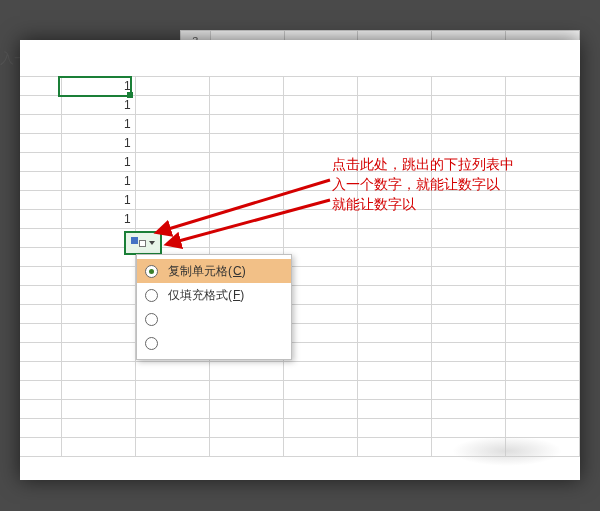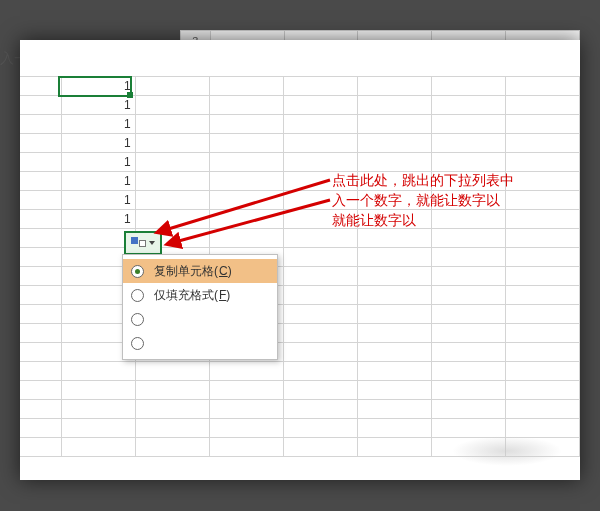--- a/index.html
+++ b/index.html
@@ -144,21 +144,21 @@
     margin-left: 4px;
     width: 0; height: 0;
     border-left: 3px solid transparent;
     border-right: 3px solid transparent;
     border-top: 4px solid #444;
   }
 
   
   .menu {
     position: absolute;
-    left: 102px;
+    left: 116px;
     top: 214px;
     width: 154px;
     background: #fff;
     border: 1px solid #bfbfbf;
     box-shadow: 2px 2px 6px rgba(0,0,0,0.25);
     padding: 4px 0;
   }
   .menu-item {
     display: flex;
     align-items: center;
@@ -188,21 +188,21 @@
     background: #3a7f2a;
     border-radius: 50%;
   }
   .menu-item .label { flex: 1; }
   .menu-item .hotkey { text-decoration: underline; margin-left: 1px; }
 
   
   .anno-text {
     position: absolute;
     left: 312px;
-    top: 130px;
+    top: 114px;
     width: 230px;
     font-size: 14px;
     line-height: 20px;
     color: #d40000;
   }
   .arrow-svg {
     position: absolute;
     left: 120px;
     top: 130px;
     width: 200px;

